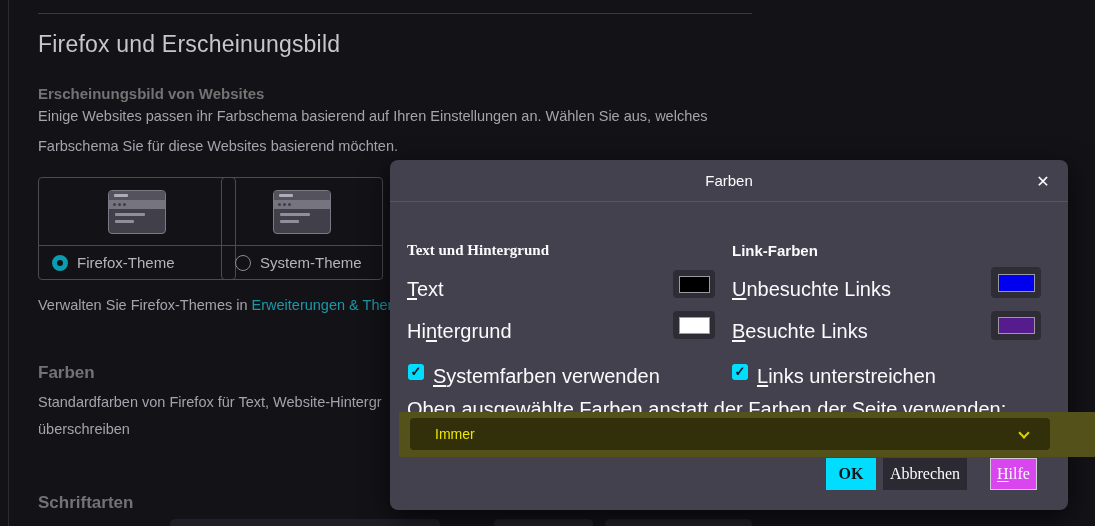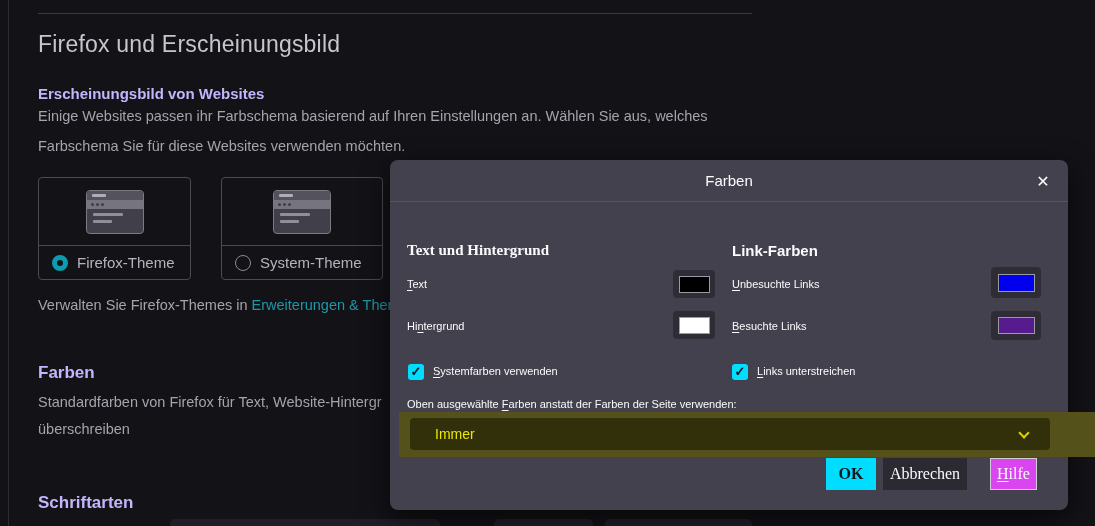--- a/index.html
+++ b/index.html
@@ -6,21 +6,21 @@
   html,body { width:1095px; height:526px; overflow:hidden; }
   body { background:#131217; font-family:"Liberation Sans", sans-serif; position:relative; }
 
   .abs { position:absolute; }
 
   
   .left-rule { left:8px; top:0; width:1px; height:526px; background:#2c2b34; }
   .top-rule  { left:38px; top:13px; width:714px; height:1px; background:#3a3943; }
 
   .page-title { left:38px; top:31px; font-size:23px; font-weight:300; color:#c7c5cd; letter-spacing:.2px; }
-  .sec-heading { left:38px; font-size:15px; font-weight:700; color:#c4b5fd; }
+  .sec-heading { left:38px; font-size:15px; font-weight:700; color:#737373; }
   .sec-heading.big { font-size:17px; }
   .para { left:38px; font-size:14.5px; color:#a5a3ac; white-space:nowrap; }
 
   .theme-card { top:177px; height:103px; border:1px solid #4b4a55; border-radius:4px; }
   .card-image { height:67px; display:flex; align-items:center; justify-content:center; }
   .card-label-row { height:34px; border-top:1px solid #4b4a55; display:flex; align-items:center; gap:9px; padding-left:13px; font-size:15px; color:#b5b3bc; cursor:default; }
 
   .radio { width:16px; height:16px; border-radius:50%; flex:0 0 16px; }
   .radio.on  { border:5px solid #0c9cb0; background:#131217; }
   .radio.off { border:1px solid #8a8995; background:transparent; }
@@ -44,21 +44,21 @@
   
   .dialog { left:390px; top:160px; width:678px; height:350px; background:#42414d;
             border-radius:8px; box-shadow:0 8px 28px rgba(0,0,0,.65); z-index:5; }
   .dlg-header { left:0; top:0; width:678px; height:42px; border-bottom:1px solid #57565f;
                 display:flex; align-items:center; justify-content:center;
                 font-size:15px; color:#fbfbfe; border-radius:8px 8px 0 0; }
   .dlg-close { right:12px; top:9px; width:26px; height:24px; display:flex; align-items:center; justify-content:center;
                color:#fbfbfe; font-size:16px; font-weight:300; cursor:pointer; border-radius:4px; }
 
   .col-heading { font-size:15px; font-weight:700; color:#fbfbfe; top:82px; white-space:nowrap; }
-  .dlg-label { font-size:11px; color:#fbfbfe; white-space:nowrap; }
+  .dlg-label { font-size:20px; color:#fbfbfe; white-space:nowrap; }
   .ak { text-decoration:underline; text-underline-offset:2px; }
 
   .swatch-btn { background:#2e2d36; border-radius:4px; display:flex; align-items:center; justify-content:center; cursor:pointer; }
   .swatch-inner { border:1px solid #9a99a4; }
 
   .checkbox { width:16px; height:16px; border-radius:3px; background:#00ddff; color:#15141a;
               font-size:13px; font-weight:700; line-height:16px; text-align:center; cursor:pointer; }
 
   .hl-band { left:9px; top:252px; width:731px; height:45px; background:#55511b; }
   .hl-select { left:20px; top:258px; width:640px; height:32px; background:#32300a; border-radius:4px;
@@ -76,23 +76,23 @@
 </head>
 <body>
 
 <div class="abs left-rule"></div>
 <div class="abs top-rule"></div>
 
 <div class="abs page-title">Firefox und Erscheinungsbild</div>
 
 <div class="abs sec-heading" style="top:85px;">Erscheinungsbild von Websites</div>
 <div class="abs para" style="top:108px;">Einige Websites passen ihr Farbschema basierend auf Ihren Einstellungen an. Wählen Sie aus, welches</div>
-<div class="abs para" style="top:138px;">Farbschema Sie für diese Websites verwenden möchten.</div>
-
-<div class="abs theme-card" style="left:38px; width:153px;">
+<div class="abs para" style="top:138px;">Farbschema Sie für diese Websites basierend möchten.</div>
+
+<div class="abs theme-card" style="left:38px; width:198px;">
   <div class="card-image">
     <div class="browser-icon">
       <div class="bi-titlebar">
           <div class="bi-tab"></div>
         </div>
       <div class="bi-toolbar">
           <div class="bi-dots"></div>
         </div>
       <div class="bi-line l1"></div>
         <div class="bi-line l2"></div>

